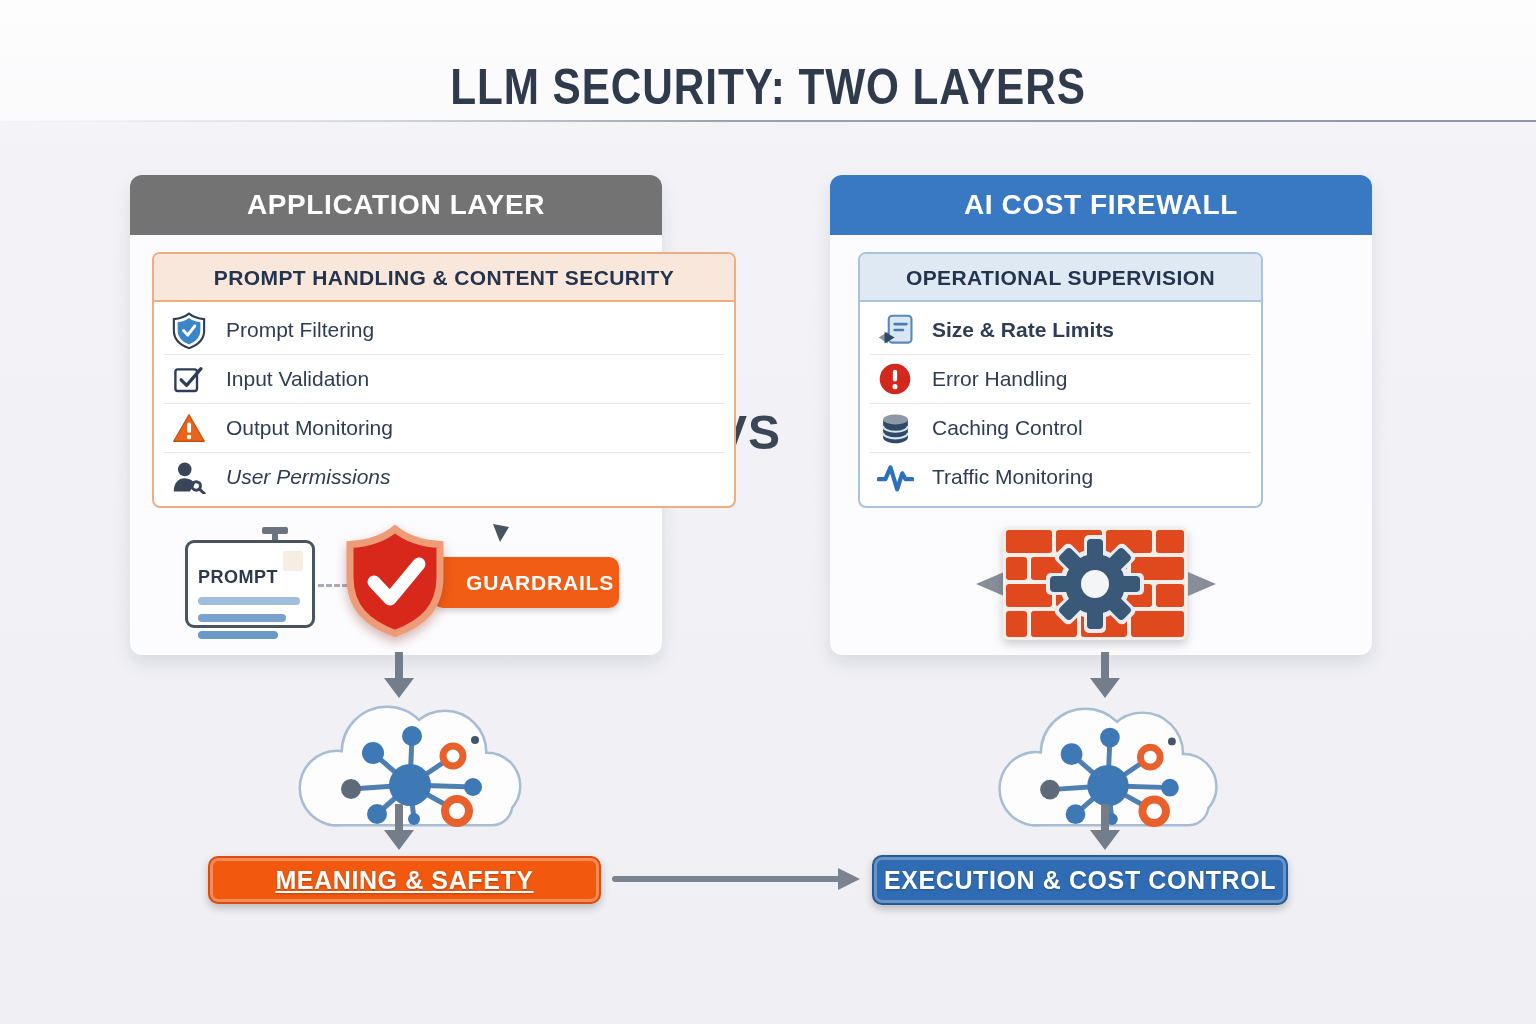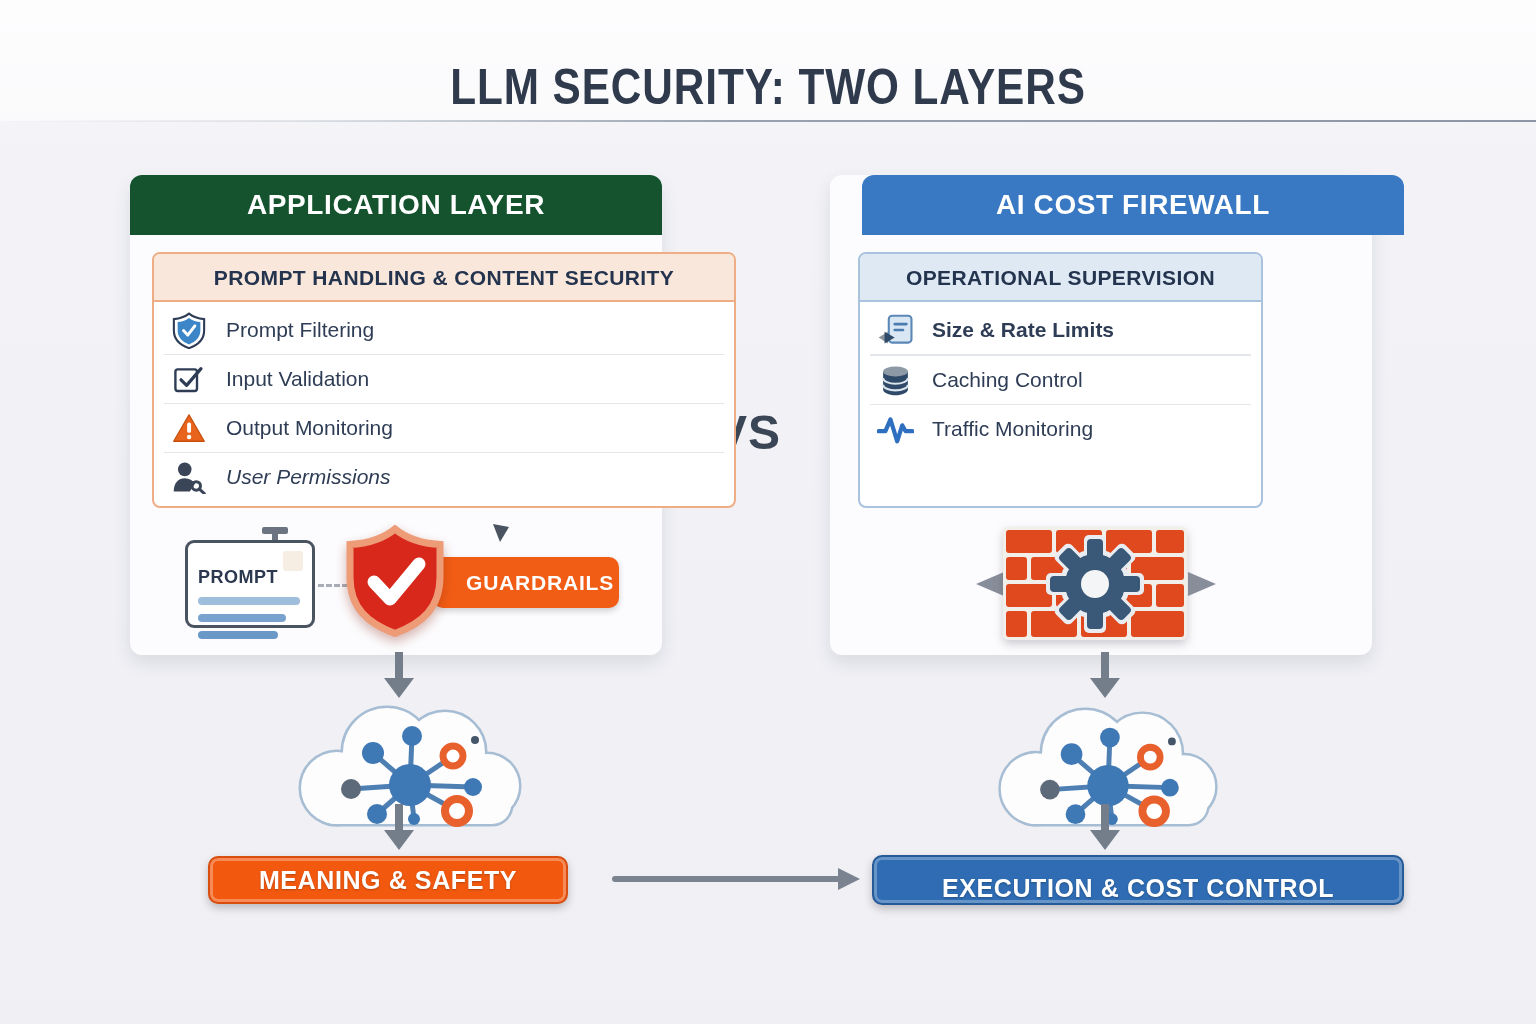--- a/index.html
+++ b/index.html
@@ -24,22 +24,22 @@
   
   .panel { position:absolute; top:175px; height:480px; background:#fcfcfe;
            border-radius:12px; box-shadow:0 8px 18px rgba(45,55,75,0.12); }
   .panel-left { left:130px; width:532px; }
   .panel-right { left:830px; width:542px; }
   .panel-header {
     position:absolute; left:0; top:0; width:100%; height:60px; line-height:60px;
     border-radius:12px 12px 0 0; text-align:center; color:#fff;
     font-size:28px; font-weight:700; letter-spacing:0.6px;
   }
-  .header-orange { background:#14532d; }
-  .header-blue   { background:#3978c2;margin-left:32px; }
+  .header-orange { background:#737373; }
+  .header-blue   { background:#3978c2; }
 
   .listbox { position:absolute; border-radius:8px; overflow:hidden; background:#fff; }
   .listbox-orange { left:22px;  top:77px; width:584px; height:256px; border:2px solid #efad84; }
   .listbox-blue   { left:28px;  top:77px; width:405px; height:256px; border:2px solid #a9c2de; }
   .listbox-title { height:48px; line-height:48px; text-align:center;
                    font-size:21px; font-weight:700; letter-spacing:0.4px; color:#24344e; }
   .strip-orange { background:#fae7db; border-bottom:2px solid #efad84; }
   .strip-blue   { background:#dee9f3; border-bottom:2px solid #a9c2de; }
   .list { padding:4px 0;border-radius:10px; }
   .item-row { display:flex; align-items:center; height:48px; padding:0 16px; gap:18px; }
@@ -77,24 +77,24 @@
   .wall-arrow-left  { left:146px; }
   .wall-arrow-right { left:356px; }
 
   
   .v-arrow { position:absolute; width:34px; height:46px; }
   .cloud { position:absolute; }
   .badge { position:absolute; height:48px; border-radius:10px; color:#fff;
            display:flex; align-items:center; justify-content:center;
            font-size:25px; font-weight:700; letter-spacing:0.6px;
            text-shadow:0 1px 2px rgba(0,0,0,0.25); box-shadow:0 4px 8px rgba(0,0,0,0.22); }
-  .badge-orange { left:208px; top:856px; width:360px; background:#f2590f;
-                  border:2px solid #d94e0e; box-shadow:inset 0 0 0 3px rgba(255,255,255,0.30), 0 4px 8px rgba(0,0,0,0.22); }
-  .badge-blue { left:872px; top:855px; width:532px; height:50px; background:#2f6cb3;
-                border:2px solid #265b99; box-shadow:inset 0 0 0 3px rgba(255,255,255,0.28), 0 4px 8px rgba(0,0,0,0.22);align-items:flex-end; }
+  .badge-orange { left:208px; top:856px; width:393px; background:#f2590f;
+                  border:2px solid #d94e0e; box-shadow:inset 0 0 0 3px rgba(255,255,255,0.30), 0 4px 8px rgba(0,0,0,0.22);text-decoration:underline; }
+  .badge-blue { left:872px; top:855px; width:416px; height:50px; background:#2f6cb3;
+                border:2px solid #265b99; box-shadow:inset 0 0 0 3px rgba(255,255,255,0.28), 0 4px 8px rgba(0,0,0,0.22); }
   .h-arrow { position:absolute; left:612px; top:866px; }
 </style>
 </head>
 <body>
 
 <div class="canvas">
 
   <div class="title-band"></div>
   <h1 class="title">LLM SECURITY: TWO LAYERS</h1>
   <div class="title-divider"></div>
@@ -196,20 +196,30 @@
               <line x1="21" y1="13" x2="35" y2="13" stroke="#4a7cb0" stroke-width="3" stroke-linecap="round"></line>
               <line x1="21" y1="20" x2="31" y2="20" stroke="#4a7cb0" stroke-width="3" stroke-linecap="round"></line>
               <polygon points="13,22 2,29 13,36" fill="#8a929e"></polygon>
               <polygon points="9,22 21,29 9,36" fill="#2e4a68"></polygon>
             </svg>
           </span>
           <span class="item-label bold">Size &amp; Rate Limits</span>
         </div>
         <div class="row-divider"></div>
 
+        <div class="item-row">
+          <span class="icon-cell">
+            <svg width="34" height="34" viewBox="0 0 40 40">
+              <circle cx="20" cy="20" r="18" fill="#d2281e"></circle>
+              <rect x="17.5" y="9" width="5" height="14" rx="2.5" fill="#fff"></rect>
+              <circle cx="20" cy="29" r="3" fill="#fff"></circle>
+            </svg>
+          </span>
+          <span class="item-label">Error Handling</span>
+        </div>
         <div class="row-divider"></div>
 
         <div class="item-row">
           <span class="icon-cell">
             <svg width="33" height="33" viewBox="0 0 40 40">
               <path d="M5 9 L5 31 C5 35 12 38 20 38 C28 38 35 35 35 31 L35 9 Z" fill="#2e4a68"></path>
               <ellipse cx="20" cy="9" rx="15" ry="6" fill="#8e99a6"></ellipse>
               <path d="M5 17 C5 21 12 24 20 24 C28 24 35 21 35 17" stroke="#dce4ec" stroke-width="2.5" fill="none"></path>
               <path d="M5 25 C5 29 12 32 20 32 C28 32 35 29 35 25" stroke="#dce4ec" stroke-width="2.5" fill="none"></path>
             </svg>

